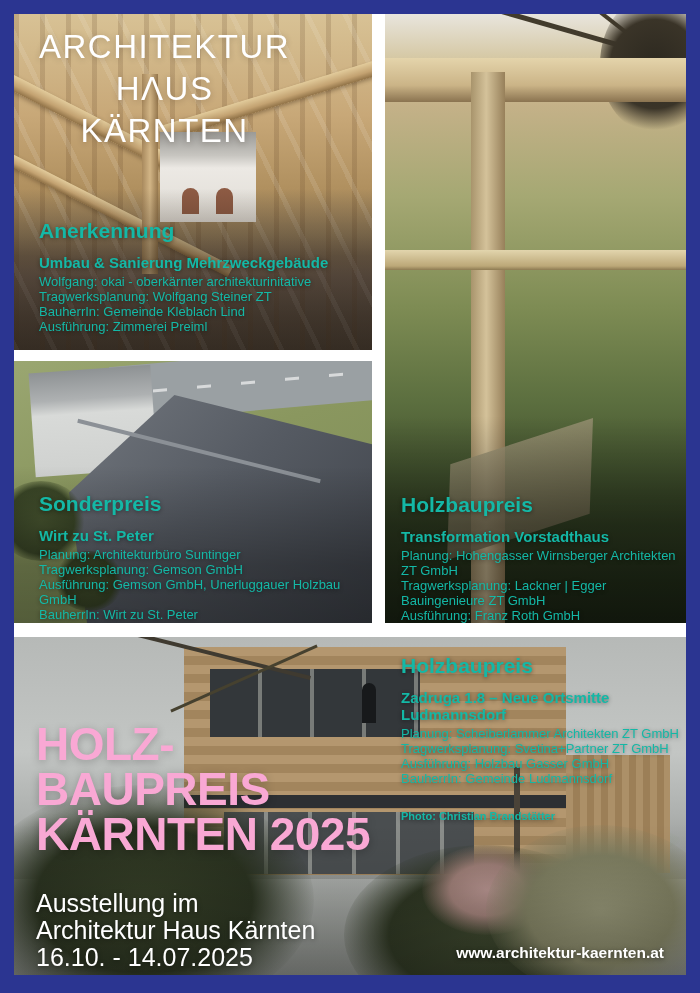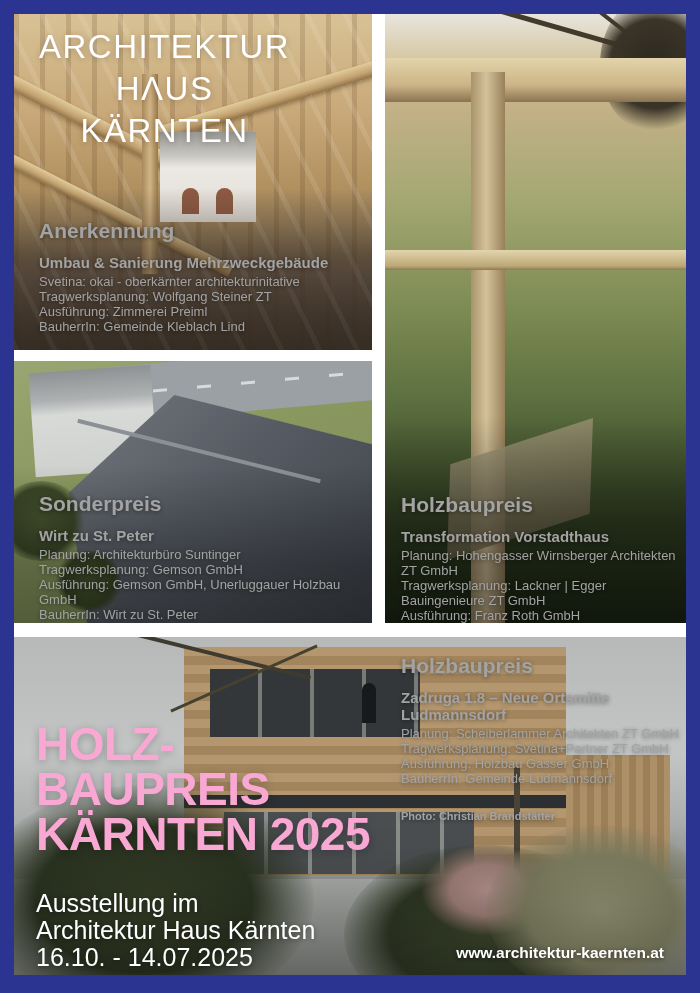--- a/index.html
+++ b/index.html
@@ -97,21 +97,21 @@
     background:radial-gradient(ellipse,#8f8f72 0%,#7d7d60 45%,rgba(0,0,0,0) 74%);}
   .stem-d{position:absolute;left:500px;top:130px;width:6px;height:130px;background:#4a4338;}
   .branch-d1{left:60px;top:10px;width:240px;height:4px;transform:rotate(14deg);background:#3f3a30;}
   .branch-d2{left:150px;top:40px;width:160px;height:3px;transform:rotate(-24deg);background:#46412f;}
   .scrim-d{position:absolute;inset:0;background:linear-gradient(180deg,rgba(0,0,0,0) 55%,rgba(0,0,0,0.18) 100%);}
 
   
   .logo{position:absolute;left:25px;top:12px;color:#fff;
     font-size:33px;line-height:42px;font-weight:400;letter-spacing:1.5px;
     text-shadow:0 1px 6px rgba(40,25,10,0.25);text-align:center;}
-  .info{position:absolute;color:#a3a3a3;text-shadow:0 1px 4px rgba(0,0,0,0.45);}
+  .info{position:absolute;color:#14b8a6;text-shadow:0 1px 4px rgba(0,0,0,0.45);}
   .info h2{margin:0 0 11px 0;font-size:21px;line-height:25px;font-weight:700;}
   .info h3{margin:0 0 3px 0;font-size:15px;line-height:17px;font-weight:700;}
   .info p{margin:0;font-size:13px;line-height:15px;font-weight:400;}
   .info .credit{margin-top:24px;font-size:11px;line-height:13px;font-weight:700;}
   .info-a{left:25px;top:204px;width:320px;}
   .info-b{left:25px;top:130px;width:325px;}
   .info-c{left:16px;top:478px;width:278px;}
   .info-d{left:387px;top:16px;width:282px;}
   .main-title{position:absolute;left:22px;top:85px;color:#f9a8d4;font-size:46px;line-height:45px;
     font-weight:700;letter-spacing:-0.5px;text-shadow:0 2px 8px rgba(0,0,0,0.25);}
@@ -139,24 +139,24 @@
       <div class="scrim-a"></div>
     </div>
     <div class="logo">
       <div>ARCHITEKTUR</div>
       <div>HΛUS</div>
       <div>KÄRNTEN</div>
     </div>
     <div class="info info-a">
       <h2>Anerkennung</h2>
       <h3>Umbau &amp; Sanierung Mehrzweckgebäude</h3>
-      <p>Svetina: okai - oberkärnter architekturinitative</p>
+      <p>Wolfgang: okai - oberkärnter architekturinitative</p>
       <p>Tragwerksplanung: Wolfgang Steiner ZT</p>
+      <p>BauherrIn: Gemeinde Kleblach Lind</p>
       <p>Ausführung: Zimmerei Preiml</p>
-      <p>BauherrIn: Gemeinde Kleblach Lind</p>
       <p class="credit">Photo: Christian Brandstätter</p>
     </div>
   </section>
 
   <section class="panel panel-b">
     <div class="photo photo-b">
       <div class="road-b">
         <div class="road-line"></div>
       </div>
       <div class="bldg-white-b"></div>

